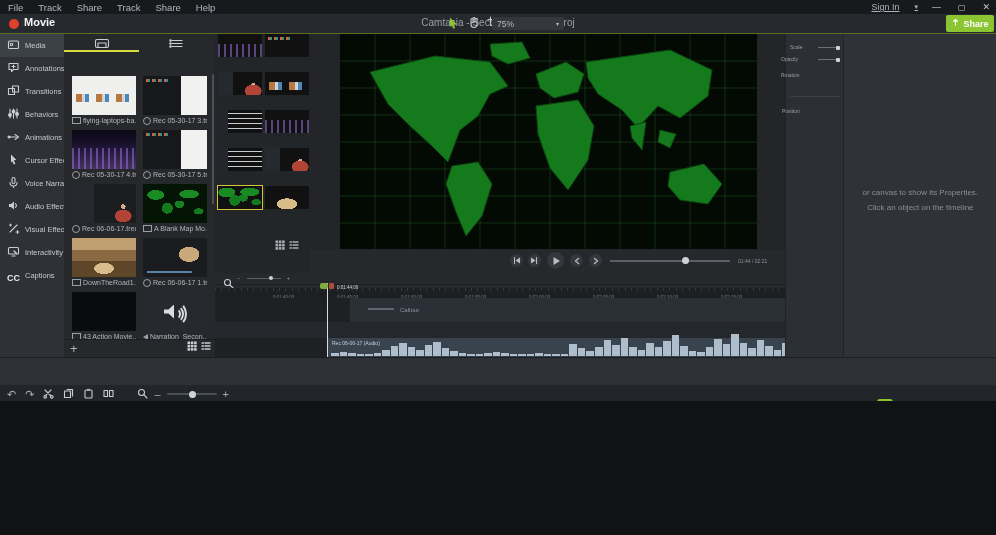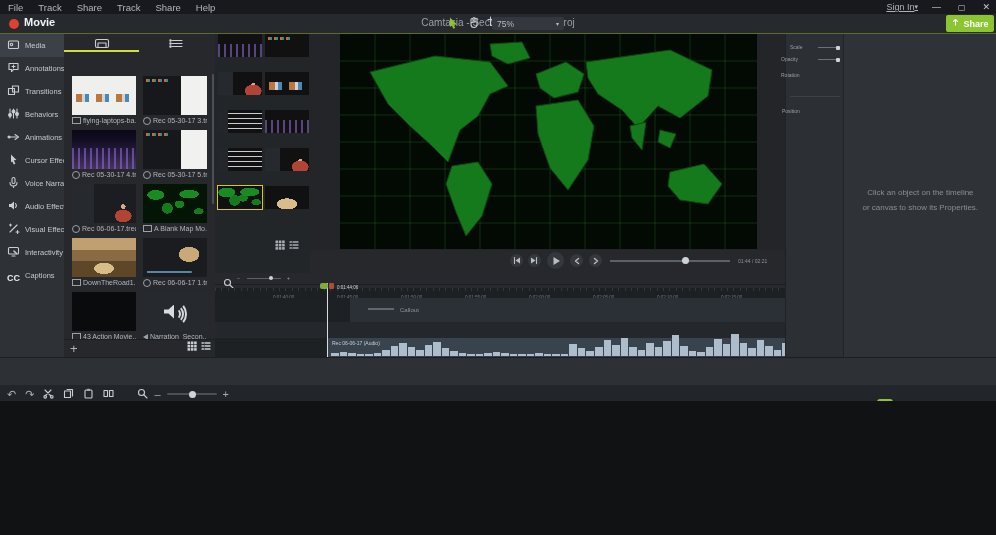--- a/index.html
+++ b/index.html
@@ -14,21 +14,21 @@
   .s60{font-size:11px;transform:scale(.6);}
   .s70{font-size:10px;transform:scale(.7);}
   .s75{font-size:10px;transform:scale(.75);}
   .s80{font-size:10px;transform:scale(.8);}
   .ctr{transform-origin:50% 50%;}
 
   
   .menubar{left:0;top:0;width:996px;height:14px;background:#17191c;display:flex;align-items:center;gap:15px;padding-left:8px;font-size:9.5px;color:#b3b8bf;}
   .menubar span{cursor:default;}
   .winbtns{position:absolute;top:0;right:6px;height:14px;display:flex;gap:17px;align-items:center;font-size:9px;color:#c3c8ce;}
-  .signin{position:absolute;top:0;right:78px;height:14px;display:flex;align-items:center;font-size:9px;color:#aeb3ba;gap:0;text-decoration:underline;}
+  .signin{position:absolute;top:0;right:78px;height:14px;display:flex;align-items:center;font-size:9px;color:#aeb3ba;gap:15px;text-decoration:underline;}
   .recordbar{left:0;top:14px;width:996px;height:19px;background:#26292e;}
   .recdot{left:9px;top:18.5px;width:10px;height:10px;border-radius:50%;background:#e0402e;}
   .reclabel{left:24px;top:16px;font-size:11px;font-weight:bold;color:#f2f4f6;}
   .apptitle{left:0;top:17px;width:996px;text-align:center;font-size:10px;color:#9aa0a8;}
   .canvtools{left:447px;top:16px;display:flex;align-items:center;gap:7px;height:16px;}
   .zoomdd{left:492px;top:17px;width:62px;height:13px;background:#34383e;border-radius:2px;font-size:8.5px;color:#b6bbc2;display:flex;align-items:center;padding:0 5px;justify-content:space-between;}
   .sharebtn{right:2px;top:15px;width:48px;height:17px;background:#8bc532;border-radius:2px;display:flex;align-items:center;justify-content:center;gap:3px;color:#fff;font-size:9px;font-weight:bold;}
   .accentline{left:0;top:33px;width:996px;height:1px;background:#5f6d20;}
 
   
@@ -665,22 +665,22 @@
       </div>
       <div style="position:absolute;left:4px;right:4px;top:62px;height:1px;background:#3c4147;"></div>
       <div class="mp-row" style="top:72px;right:26px;">
         <span class="s50">Position</span>
       </div>
     </div>
   </div>
 
   <div class="abs propspanel">
     <div class="propmsg">
+      <div><span class="s80 ctr">or canvas to show its Properties.</span></div>
       <div><span class="s80 ctr">Click an object on the timeline</span></div>
-      <div><span class="s80 ctr">or canvas to show its Properties.</span></div>
     </div>
   </div>
 
   <div class="abs playbar">
     
     
     
     
     
     

